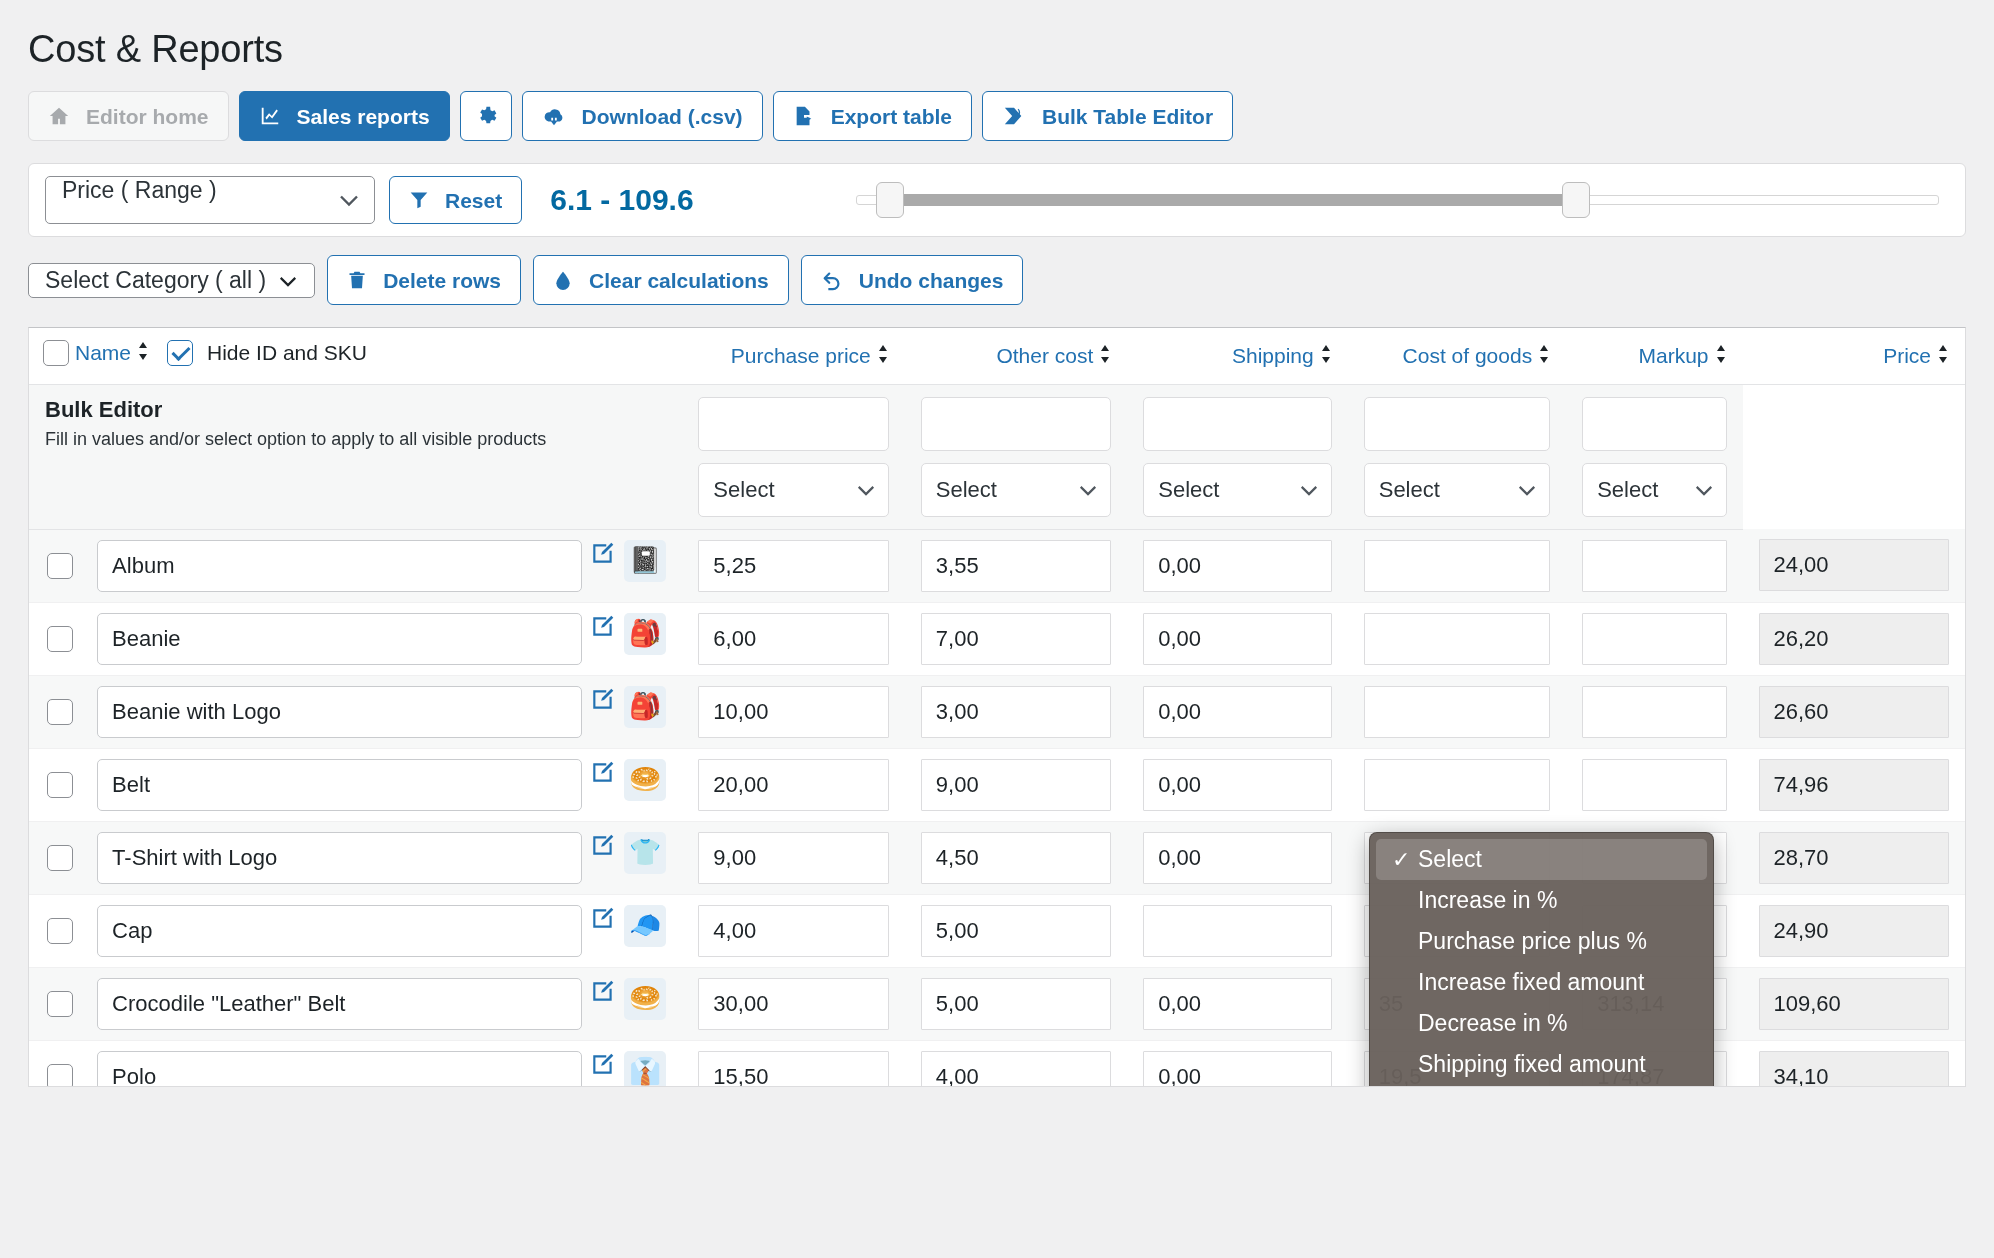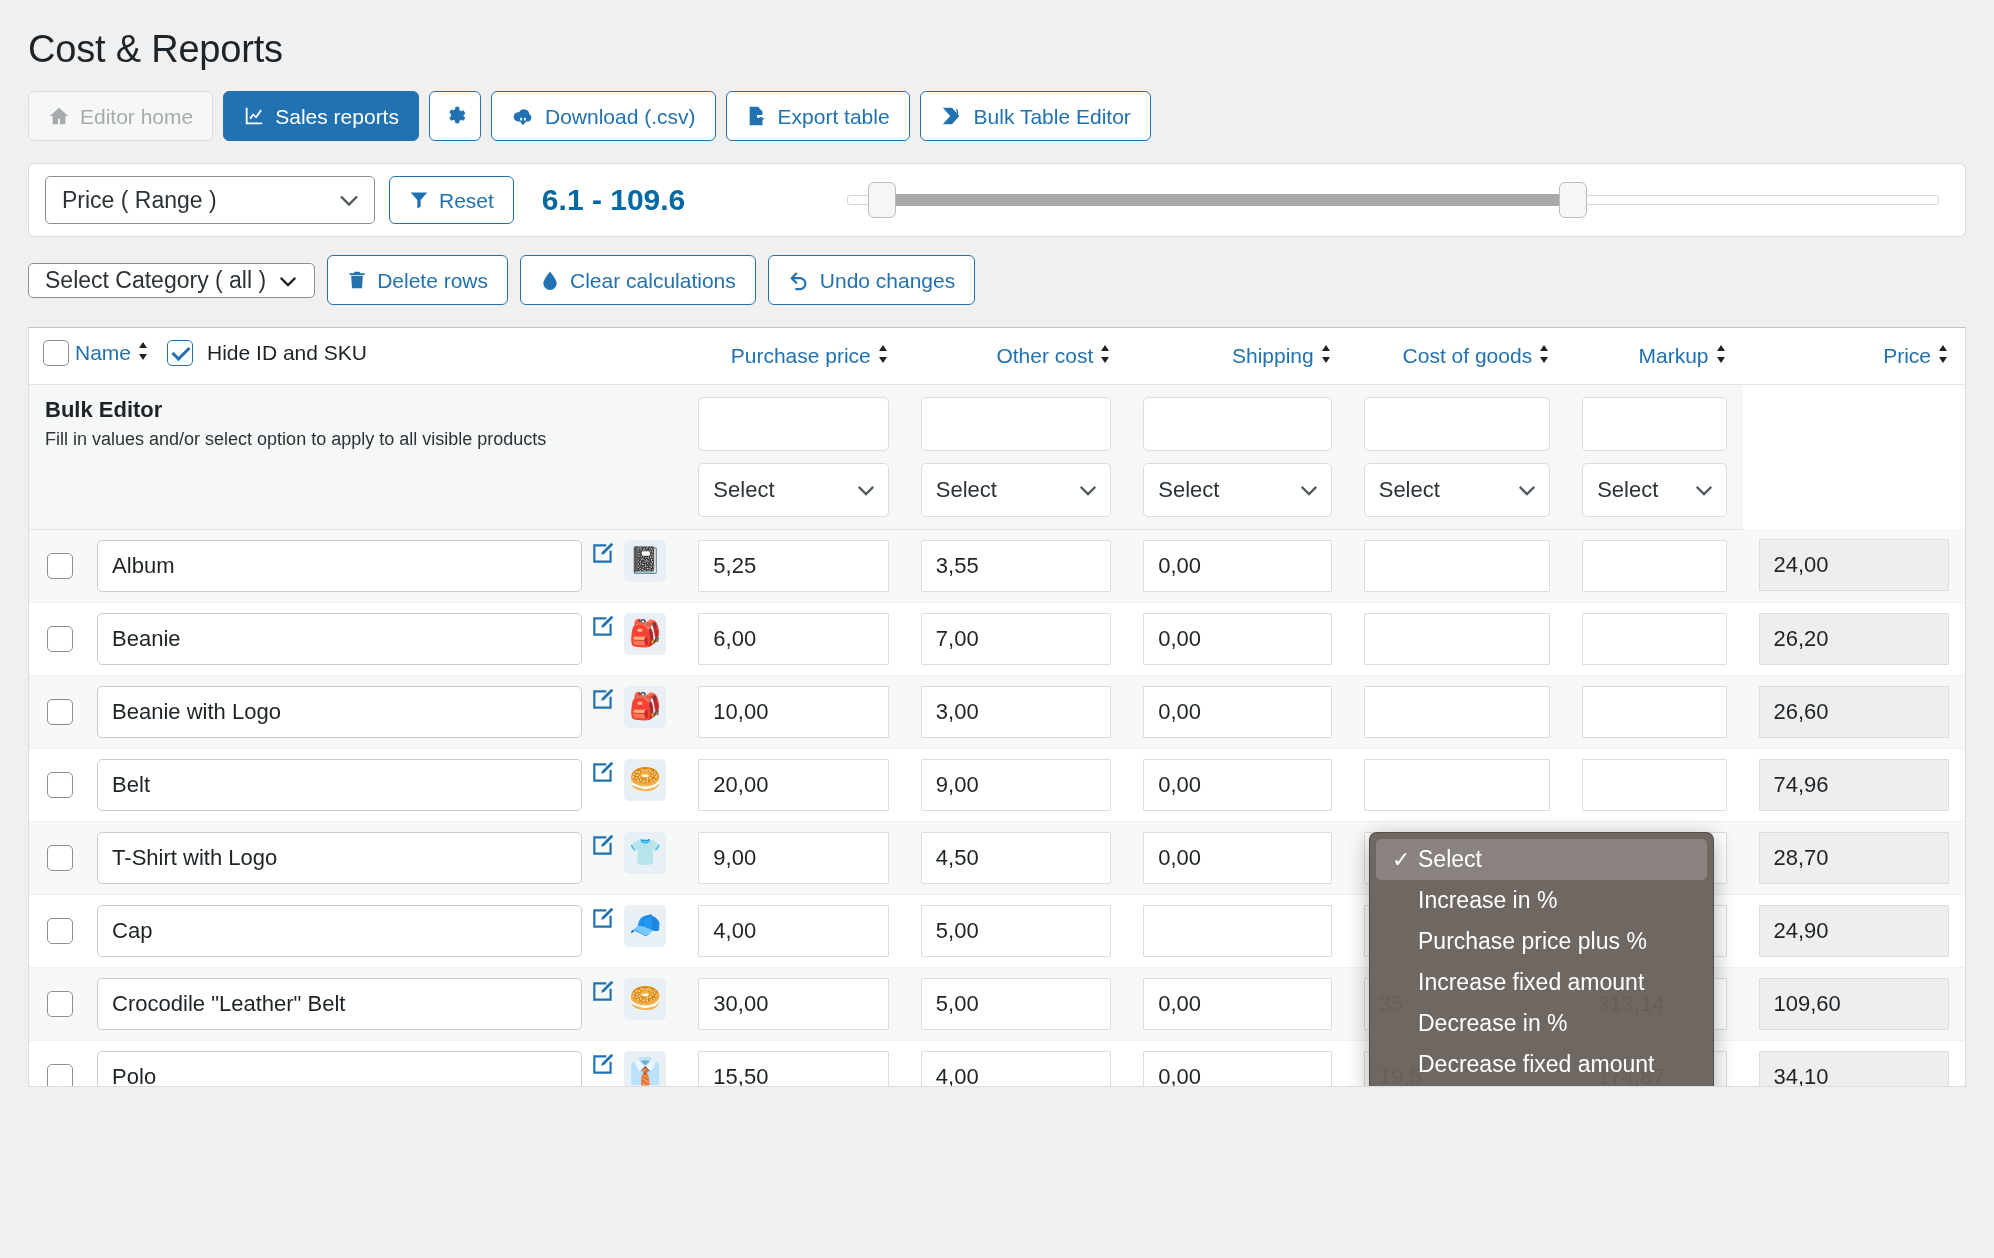--- a/index.html
+++ b/index.html
@@ -14,41 +14,41 @@
 
   
   .page-title{
     font-size:38px; font-weight:400; color:#1d2327;
     padding:28px 0 0 28px; letter-spacing:-.2px;
   }
 
   
   .toolbar{ display:flex; align-items:center; gap:10px; padding:20px 0 0 28px; }
   .btn{
-    display:inline-flex; align-items:center; gap:10px;
+    display:inline-flex; align-items:center; gap:16px;
     height:50px; padding:0 19px;
     border:1px solid #2271b1; border-radius:6px;
     background:#fff; color:#2271b1;
-    font-size:21px; line-height:1; cursor:pointer; white-space:nowrap;
+    font-size:21px; line-height:1; cursor:pointer; white-space:nowrap;font-weight:bold;
   }
   .btn .ic{ display:inline-flex; align-items:center; }
   .btn.disabled{ border-color:#dcdcde; background:#f6f7f7; color:#a7aaad; cursor:default; }
   .btn.primary{ background:#2271b1; border-color:#2271b1; color:#fff; }
   .btn.icononly{ padding:0 14px; }
 
   
   .filter-panel{
     margin:22px 28px 0 28px;
     background:#fff; border:1px solid #dcdcde; border-radius:6px;
     height:74px; display:flex; align-items:center; padding:0 16px; gap:14px;
   }
   .select-box{
     position:relative; height:48px; min-width:330px;
     border:1px solid #8c8f94; border-radius:5px; background:#fff;
-    display:flex; align-items:center; padding:0 40px 0 16px;
+    display:flex; align-items:flex-start; padding:0 40px 0 16px;
     font-size:23px; color:#2c3338; cursor:pointer;
   }
   .select-box .chev{ position:absolute; right:14px; top:50%; transform:translateY(-50%); }
   .range-text{ color:#0369a1; font-weight:bold; font-size:30px; margin-left:14px; }
 
   .slider-wrap{ flex:1; display:flex; align-items:center; margin-left:148px; padding-right:10px; }
   .slider{ position:relative; width:100%; height:18px; }
   .slider .rail{
     position:absolute; left:0; right:0; top:50%; transform:translateY(-50%);
     height:10px; background:#fff; border:1px solid #d5d5d5; border-radius:3px;
@@ -668,17 +668,17 @@
       <div class="dd-item">
         <span>Purchase price plus %</span>
       </div>
       <div class="dd-item">
         <span>Increase fixed amount</span>
       </div>
       <div class="dd-item">
         <span>Decrease in %</span>
       </div>
       <div class="dd-item">
-        <span>Decrease fixed amount</span>
+        <span>Shipping fixed amount</span>
       </div>
       <div class="dd-item"></div>
     </div>
 </div>
 
 </body></html>

